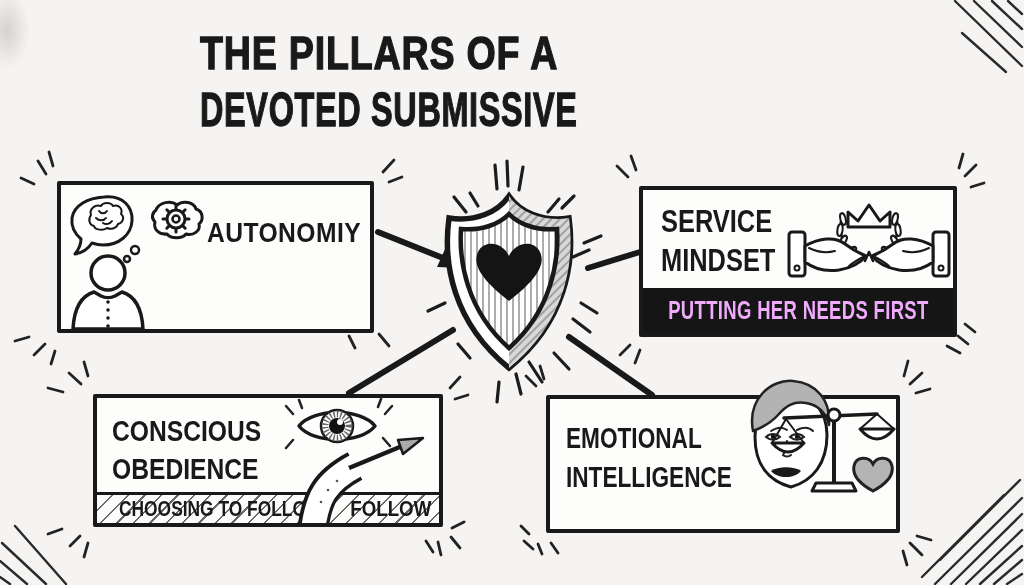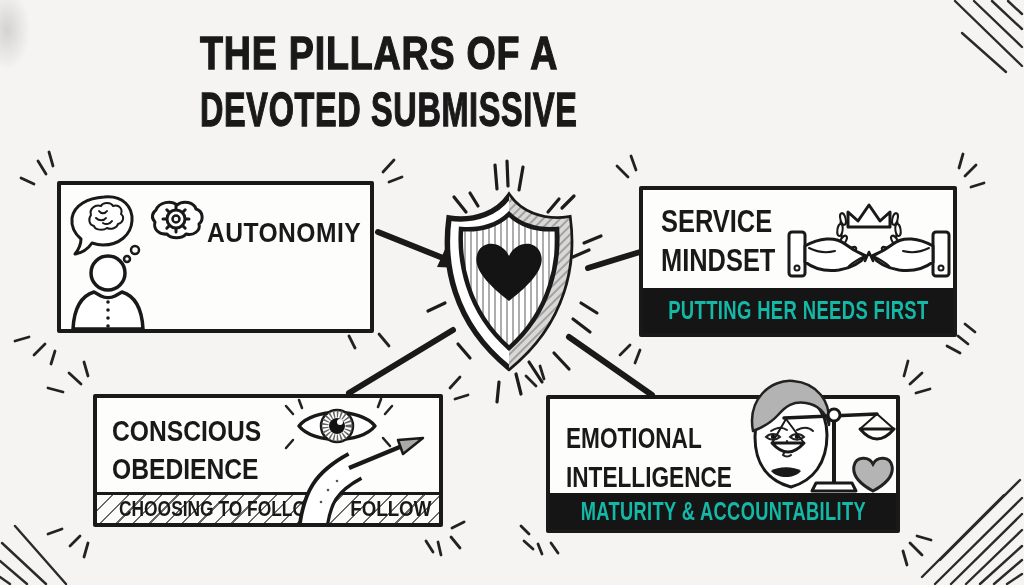--- a/index.html
+++ b/index.html
@@ -16,21 +16,21 @@
   
   .pbox{position:absolute;background:#fdfdfc;border:4px solid #191919;border-radius:2px;z-index:2;}
   #box-autonomy{left:57px;top:181px;width:309px;height:144px;}
   #box-service{left:639px;top:186px;width:310px;height:143px;}
   #box-obedience{left:93px;top:394px;width:342px;height:125px;}
   #box-emotional{left:546px;top:395px;width:346px;height:130px;}
   .bar{position:absolute;left:0;right:0;bottom:0;display:flex;align-items:center;
        justify-content:center;z-index:1;}
   .bar-hatch{border-top:3px solid #191919;
        background:repeating-linear-gradient(135deg,rgba(0,0,0,0) 0 10px,rgba(55,55,55,.75) 10px 11.6px),#fcfcfb;}
-  .bar-dark{background:#151515;color:#14b8a6;}
+  .bar-dark{background:#151515;color:#f0abfc;}
   .cond{display:inline-block;white-space:nowrap;font-weight:bold;transform-origin:center center;}
   .ptitle{position:absolute;z-index:3;font-weight:bold;white-space:nowrap;transform-origin:left top;}
   .boxsvg{position:absolute;left:0;top:0;z-index:2;pointer-events:none;}
   
   #t-autonomy{left:146px;top:32px;font-size:28px;transform:scaleX(.88);letter-spacing:.5px;}
   #bar-autonomy{height:42px;}
   #bar-autonomy span{font-size:24px;transform:scaleX(.73);margin-left:62px;letter-spacing:.5px;z-index:3;}
   
   #t-service{left:18px;top:12px;font-size:31px;line-height:39px;transform:scaleX(.82);}
   #bar-service{height:45px;}
@@ -295,23 +295,20 @@
           <line x1="288" y1="16" x2="295" y2="8"></line>
             <line x1="281" y1="9" x2="284" y2="1"></line>
           <line x1="196" y1="42" x2="189" y2="50"></line>
             <line x1="286" y1="40" x2="293" y2="48"></line>
         </g>
       </g>
     </svg>
   </div>
 
   <div id="box-emotional" class="pbox">
-    <div id="bar-emotional" class="bar bar-dark">
-      <span class="cond">MATURITY &amp; ACCOUNTABILITY</span>
-    </div>
     <div id="t-emotional" class="ptitle">
       <span style="display:block">EMOTIONAL</span>
       <span style="display:block">INTELLIGENCE</span>
     </div>
     <svg class="boxsvg" style="top:-28px;z-index:3" width="346" height="170" viewBox="0 0 346 170">
       <g>
         <path d="M205,66 C205,38 223,22 241,22 C259,22 277,38 277,64 C277,92 263,110 241,116 C219,110 205,94 205,66 Z" fill="#ffffff" stroke="#191919" stroke-width="3"></path>
         <path d="M203,60 C197,28 221,8 243,10 C267,12 281,30 279,54 C276,42 268,34 256,32 C243,30 236,35 228,44 C220,53 211,57 203,60 Z" fill="#b3b3b3" stroke="#222222" stroke-width="2.5" stroke-linejoin="round"></path>
         <g stroke="#222222" stroke-width="2" fill="none" stroke-linecap="round">
           <path d="M221,60 C227,56 233,56 237,59"></path>

